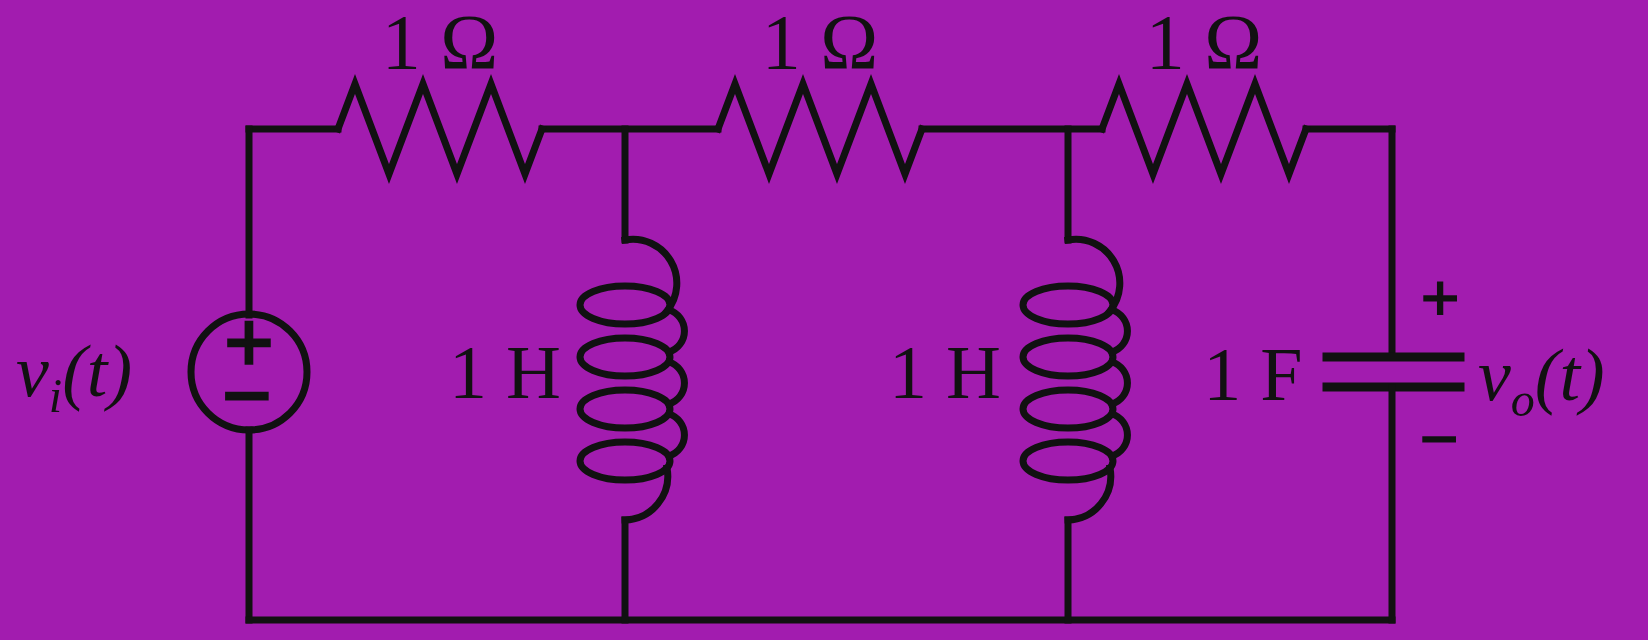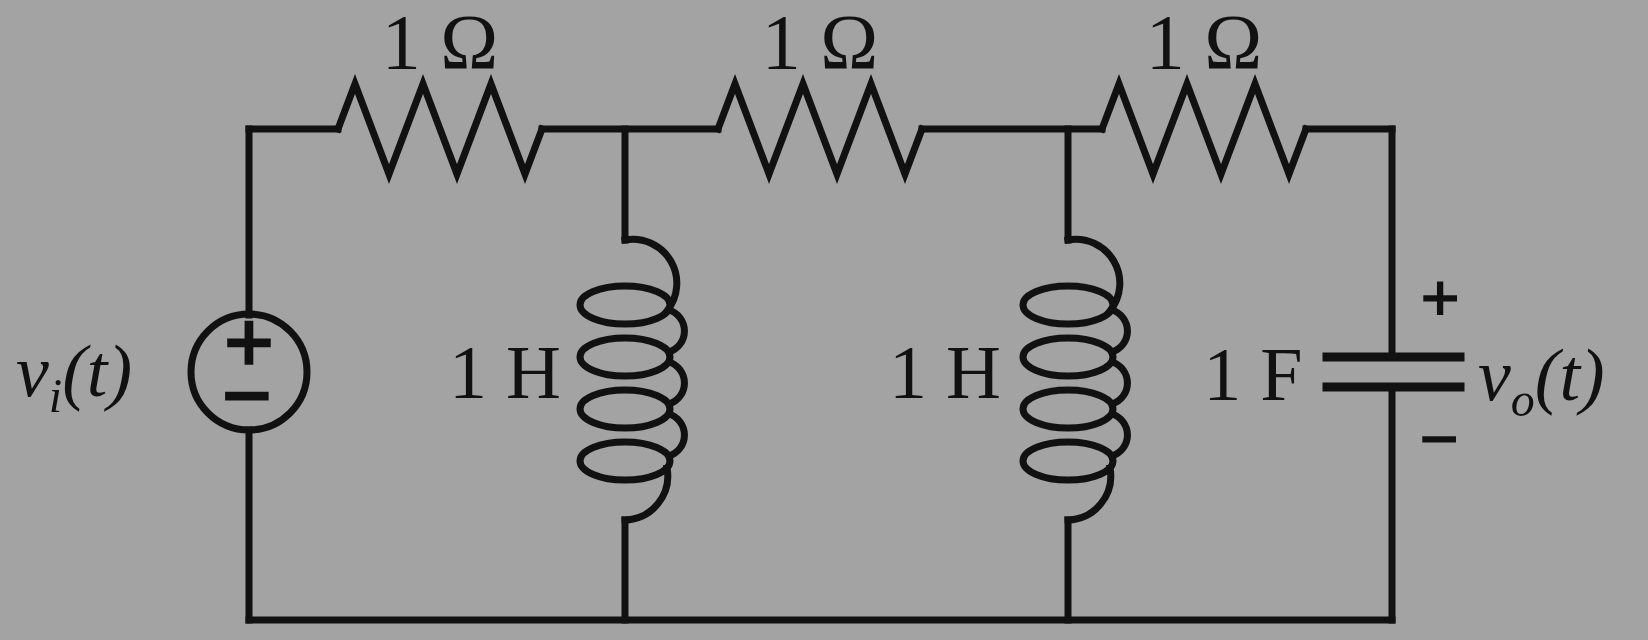--- a/index.html
+++ b/index.html
@@ -8,21 +8,21 @@
     background: #ffffff;
     width: 1648px;
     height: 640px;
     overflow: hidden;
     font-family: "Liberation Serif", serif;
   }
   .stage {
     position: relative;
     width: 1648px;
     height: 640px;
-    background: #a3a3a3;
+    background: #a21caf;
   }
   svg { display: block; }
   text {
     font-family: "Liberation Serif", serif;
     user-select: none;
   }
   .unit-label   { font-size: 78px; }
   .unit-label-s { font-size: 76px; }
   .math-label   { font-size: 74px; font-style: italic; }
   .math-sub     { font-size: 48px; font-style: italic; }

